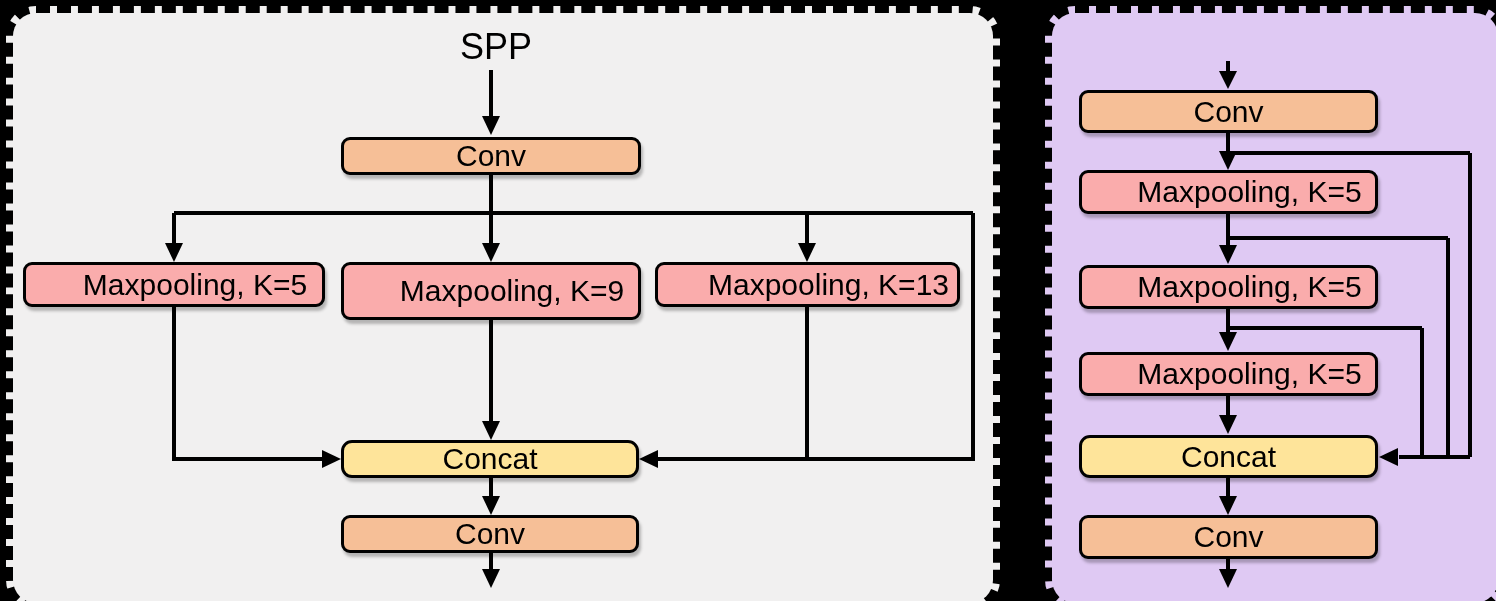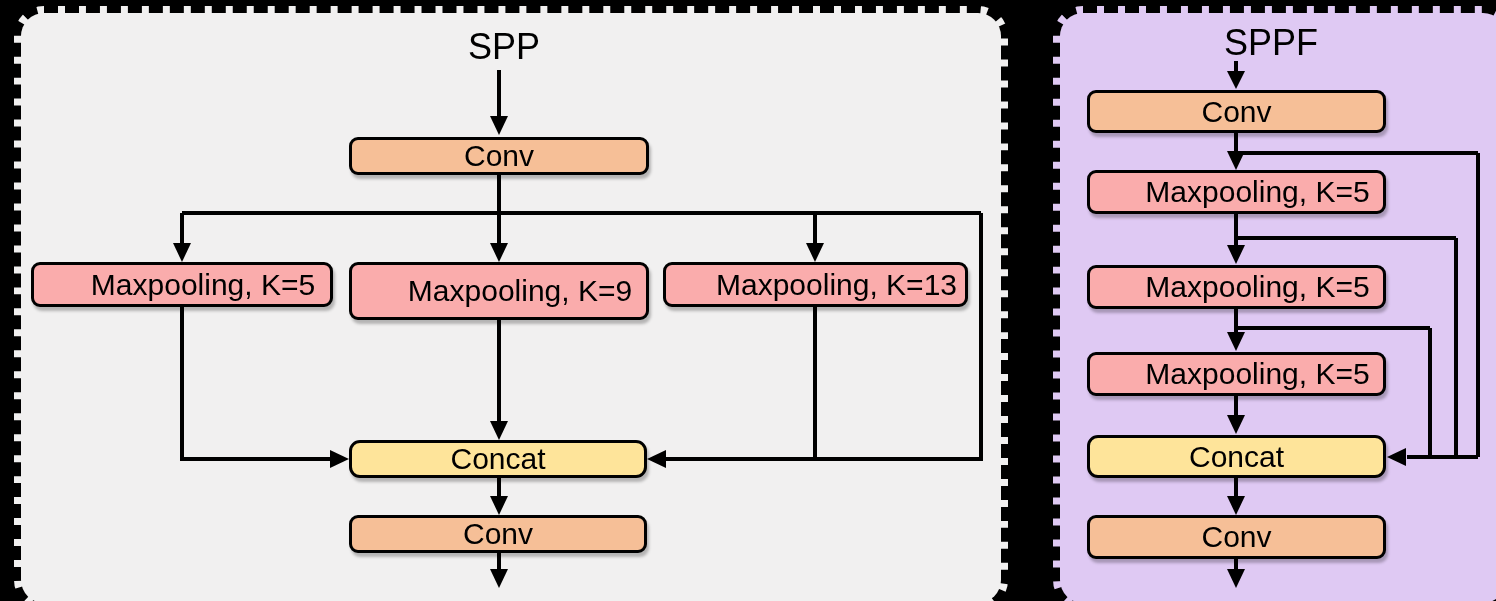--- a/index.html
+++ b/index.html
@@ -2,21 +2,21 @@
 <html style="--page-bg: #000000; --panel-left-bg: #F1F0F0; --panel-right-bg: #DFC9F3; --conv-fill: #F6BF97; --maxpool-fill: #FAACAC; --concat-fill: #FEE49A; --line: #000000;"><head>
 <meta charset="utf-8">
 <style>
   html,body{margin:0;padding:0;}
   body{
     width:1496px;height:601px;
     background:var(--page-bg,#000);
     font-family:"Liberation Sans", sans-serif;
     position:relative;overflow:hidden;
   }
-  .canvas{position:absolute;inset:0;margin-left:8px;}
+  .canvas{position:absolute;inset:0;}
   .panel{
     position:absolute;
     border:7px dashed var(--line,#000);
     border-radius:30px;
   }
   .panel.left{left:6px;top:6px;width:980px;height:590px;background:var(--panel-left-bg,#F1F0F0);}
   .panel.right{left:1045px;top:6px;width:446px;height:590px;background:var(--panel-right-bg,#DFC9F3);}
   .conn{position:absolute;left:0;top:0;pointer-events:none;}
   .title{
     position:absolute;
@@ -109,21 +109,20 @@
         <polygon points="167,138 185,138 176,157"></polygon>
         <polygon points="167,232 185,232 176,251"></polygon>
         <polygon points="167,319 185,319 176,338"></polygon>
         <polygon points="167,402 185,402 176,421"></polygon>
         <polygon points="346,435 346,453 327,444"></polygon>
         <polygon points="167,483 185,483 176,502"></polygon>
         <polygon points="167,556 185,556 176,575"></polygon>
       </g>
     </svg>
 
-    <div class="title" style="left:111px;top:10px;">SPPF</div>
 
     <div class="node conv" style="left:27px;top:77px;width:299px;height:43px;">Conv</div>
 
     <div class="node maxpool" style="left:27px;top:157px;width:299px;height:44px;">Maxpooling, K=5</div>
 
     <div class="node maxpool" style="left:27px;top:252px;width:299px;height:44px;">Maxpooling, K=5</div>
 
     <div class="node maxpool" style="left:27px;top:339px;width:299px;height:44px;">Maxpooling, K=5</div>
 
     <div class="node concat" style="left:27px;top:422px;width:299px;height:43px;">Concat</div>

